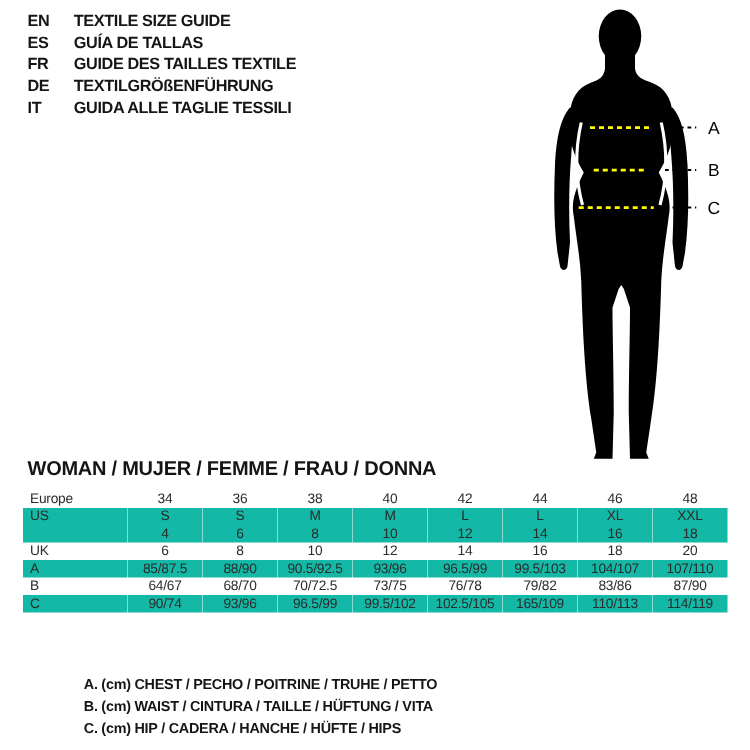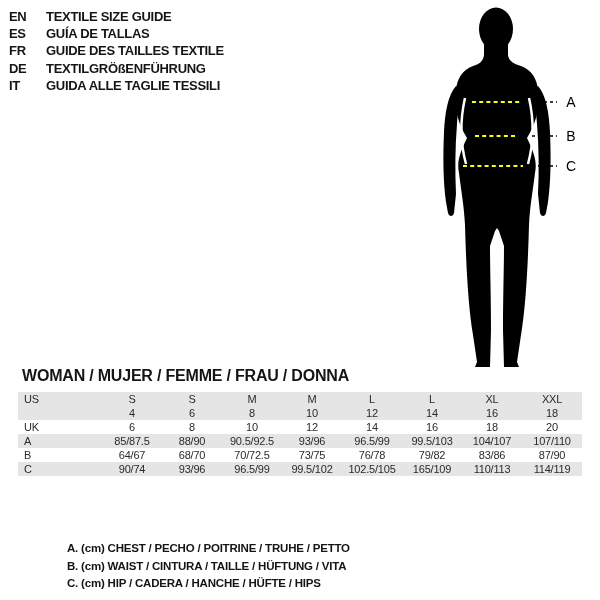--- a/index.html
+++ b/index.html
@@ -7,21 +7,21 @@
   body {
     position:relative;
     background:#ffffff;
     font-family:"Liberation Sans", sans-serif;
     color:#1e1e1e;
     overflow:hidden;
   }
 
   
   .lang-block {
-    position:absolute; left:9px; top:8px;
+    position:absolute; left:22px; top:8px;
   }
   .lang-row {
     display:flex;
     font-size:13px; font-weight:bold;
     line-height:17.2px; letter-spacing:-0.3px;
     color:#151515; white-space:nowrap;
   }
   .lang-code { width:37px; flex:0 0 37px; }
 
   
@@ -61,21 +61,21 @@
   }
   table.size-table td {
     height:14px; font-size:11px; line-height:14px;
     text-align:center; vertical-align:middle;
     color:#2b2b2b; letter-spacing:-0.2px;
     overflow:hidden; white-space:nowrap;
   }
   table.size-table td.row-label {
     text-align:left; padding-left:6px;
   }
-  tr.shaded { background:#e5e5e5; }
+  tr.shaded { background:#14b8a6; }
   col.c-label { width:84px; }
   col.c-val { width:60px; }
 
   
   .legend-block {
     position:absolute; left:32px; top:540px;margin-left:35px;
   }
   .legend-line {
     font-size:11.5px; font-weight:bold; letter-spacing:-0.2px;
     line-height:17.5px; color:#151515; white-space:nowrap;
@@ -169,20 +169,31 @@
       <col class="c-val">
         <col class="c-val">
         <col class="c-val">
         <col class="c-val">
       <col class="c-val">
         <col class="c-val">
         <col class="c-val">
         <col class="c-val">
     </colgroup>
     <tbody>
+      <tr>
+        <td class="row-label">Europe</td>
+        <td>34</td>
+        <td>36</td>
+        <td>38</td>
+        <td>40</td>
+        <td>42</td>
+        <td>44</td>
+        <td>46</td>
+        <td>48</td>
+      </tr>
       <tr class="shaded">
         <td class="row-label">US</td>
         <td>S</td>
         <td>S</td>
         <td>M</td>
         <td>M</td>
         <td>L</td>
         <td>L</td>
         <td>XL</td>
         <td>XXL</td>

